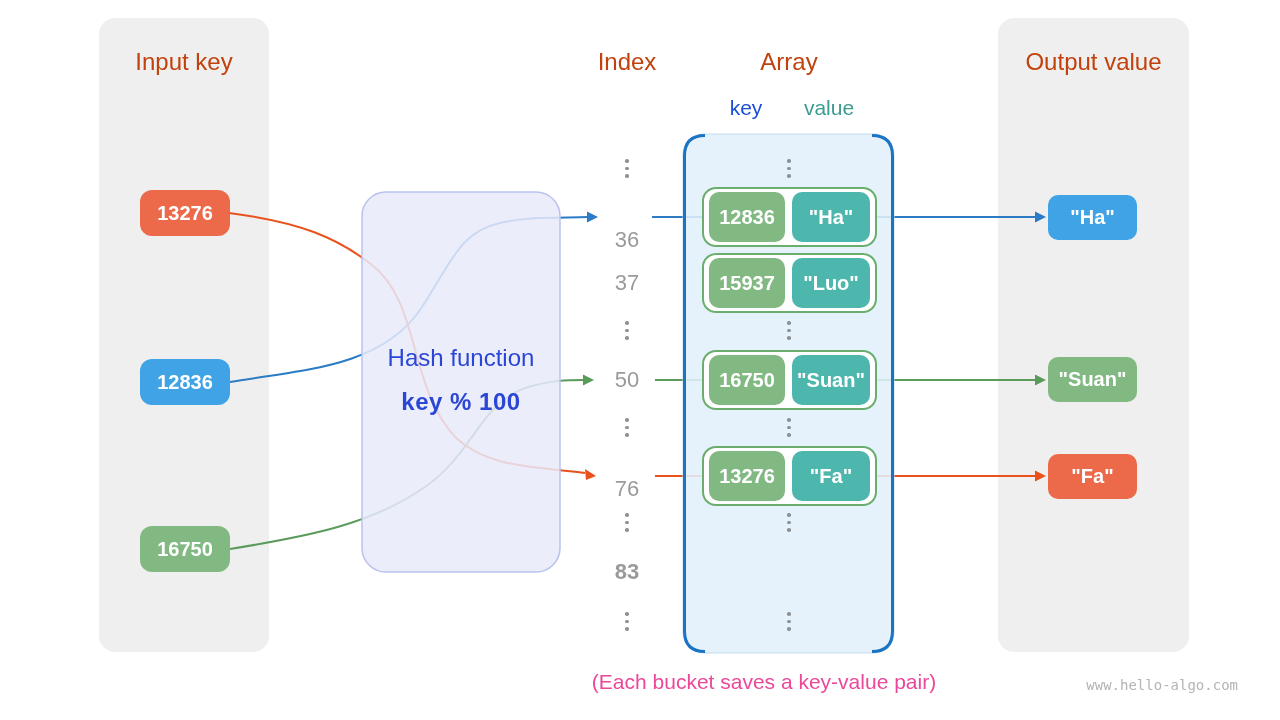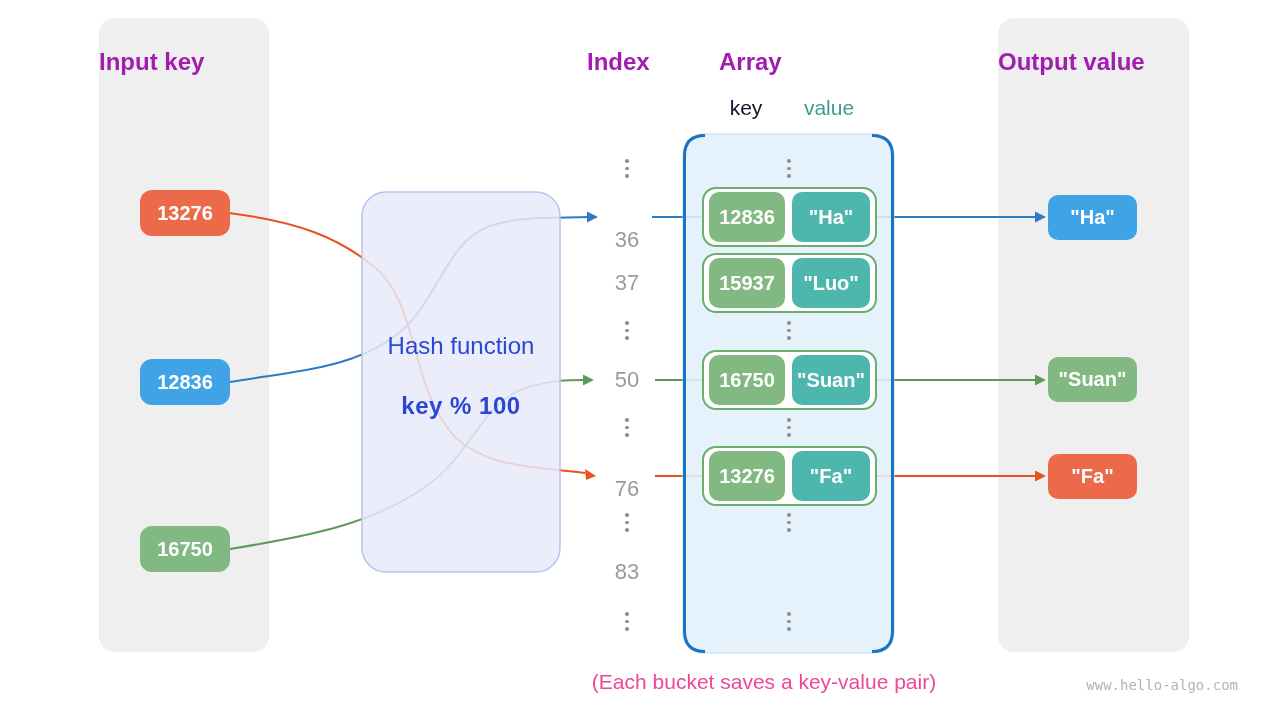--- a/index.html
+++ b/index.html
@@ -7,57 +7,57 @@
           font-family:"Liberation Sans", sans-serif;background:#ffffff;}
 
   
   .panel{position:absolute;top:18px;height:634px;background:#efefef;
          border-radius:16px;z-index:0;}
   #input-panel{left:99px;width:170px;}
   #output-panel{left:998px;width:191px;}
 
   svg#wires{position:absolute;left:0;top:0;z-index:1;}
 
-  .panel-title{position:absolute;top:48px;font-size:24px;font-weight:bold;
-               color:#a21caf;z-index:2;}
+  .panel-title{position:absolute;top:48px;font-size:24px;font-weight:normal;
+               color:#c2410c;text-align:center;z-index:2;}
 
   .chip{position:absolute;width:90px;height:46px;border-radius:12px;
         display:flex;align-items:center;justify-content:center;
         color:#ffffff;font-size:20px;font-weight:600;z-index:2;}
   .chip.sm{height:45px;width:89px;border-radius:10px;}
   .c-orange{background:#ec6a4a;}
   .c-blue{background:#3fa3e6;}
   .c-green{background:#82b983;}
 
   .idx{position:absolute;width:64px;left:595px;text-align:center;
        font-size:22px;color:#9a9a9a;z-index:2;}
 
   .dots{position:absolute;display:flex;flex-direction:column;align-items:center;
         gap:4px;width:10px;z-index:2;}
   .dots i{width:3.5px;height:3.5px;border-radius:50%;background:#909090;display:block;}
 
   .kv-label{position:absolute;top:96px;font-size:21px;font-weight:500;
             text-align:center;z-index:2;}
-  #key-label{left:716px;width:60px;color:#0f172a;}
+  #key-label{left:716px;width:60px;color:#1d4ed8;}
   #value-label{left:798px;width:62px;color:#3c9c90;}
 
   .pair{position:absolute;left:702px;width:175px;height:60px;background:#ffffff;
         border:2px solid #69ae6c;border-radius:14px;box-sizing:border-box;
         display:flex;align-items:center;padding:0 5px;gap:7px;z-index:2;}
   .pair .kbox{width:76px;height:50px;border-radius:10px;background:#82b983;
         display:flex;align-items:center;justify-content:center;
         color:#fff;font-size:20px;font-weight:600;flex:0 0 76px;}
   .pair .vbox{flex:1;height:50px;border-radius:10px;background:#4eb7ad;
         display:flex;align-items:center;justify-content:center;
         color:#fff;font-size:20px;font-weight:600;}
 
-  #hash-text{position:absolute;left:362px;top:332px;width:198px;text-align:center;
+  #hash-text{position:absolute;left:362px;top:344px;width:198px;text-align:center;
              color:#2b46d5;z-index:2;}
   #hash-title{font-size:24px;font-weight:400;}
-  #hash-formula{font-size:24px;font-weight:bold;margin-top:32px;letter-spacing:0.5px;text-align:center;}
+  #hash-formula{font-size:24px;font-weight:bold;margin-top:16px;letter-spacing:0.5px;text-align:center;}
 
   #caption{position:absolute;left:538px;top:670px;width:452px;text-align:center;
            font-size:21px;color:#ec4899;z-index:2;}
   #watermark{position:absolute;right:42px;top:677px;font-size:14px;color:#b4b4b4;
              font-family:"DejaVu Sans Mono", monospace;z-index:2;}
 </style>
 </head>
 <body>
 
 <div id="canvas">
@@ -121,21 +121,21 @@
       <i></i>
       <i></i>
       <i></i>
     </div>
   <div class="idx" style="top:476px;">76</div>
   <div class="dots" style="left:622px;top:513px;">
       <i></i>
       <i></i>
       <i></i>
     </div>
-  <div class="idx" style="top:559px;">83</div>
+  <div class="idx" style="top:559px;font-weight:bold;">83</div>
   <div class="dots" style="left:622px;top:612px;">
       <i></i>
       <i></i>
       <i></i>
     </div>
 
   <div class="dots" style="left:784px;top:159px;">
       <i></i>
       <i></i>
       <i></i>

